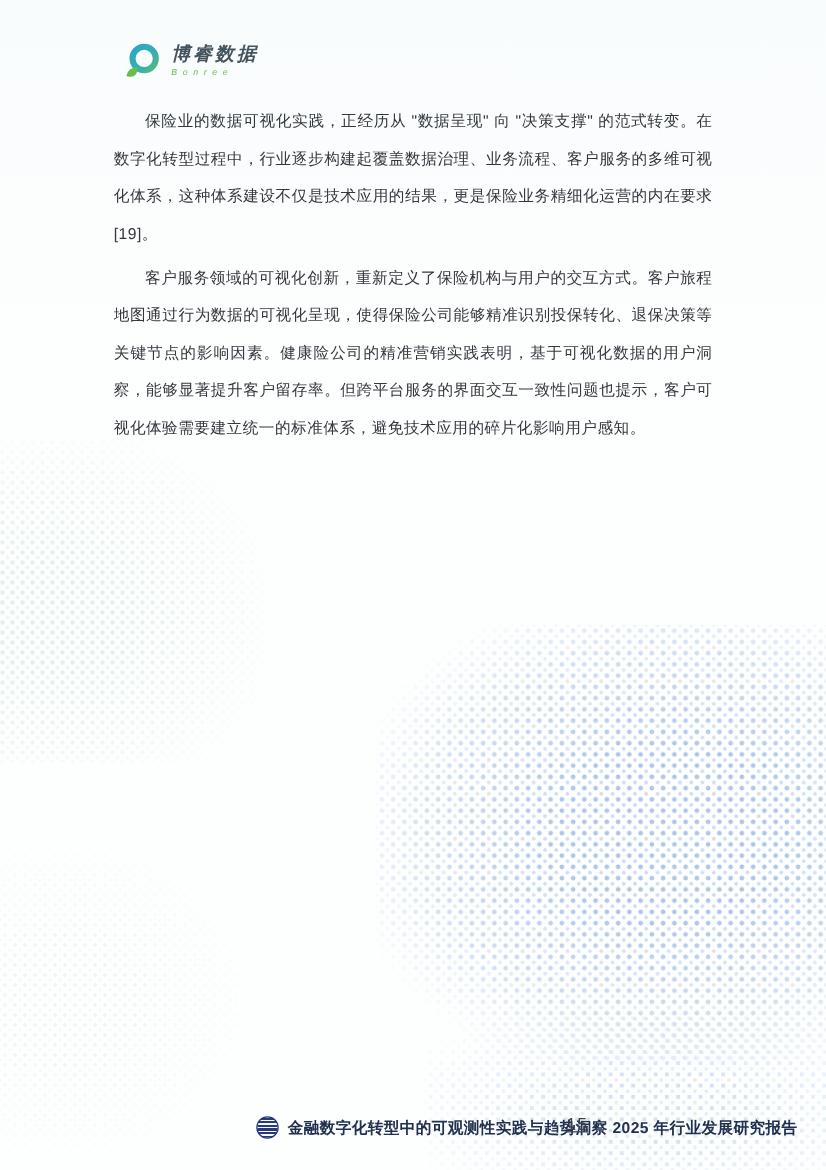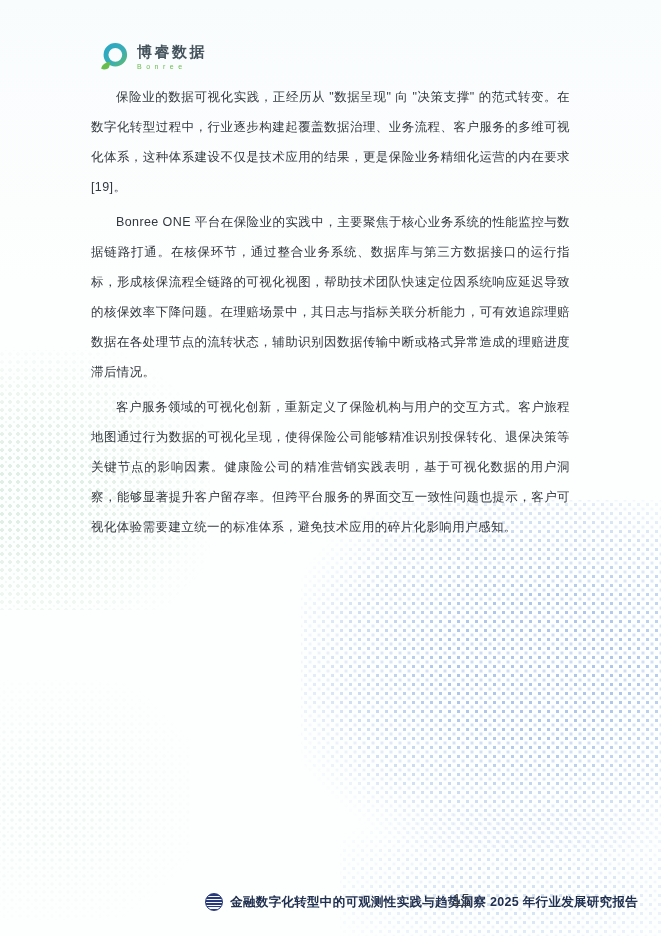--- a/index.html
+++ b/index.html
@@ -57,21 +57,21 @@
       radial-gradient(#b6cdee 1.6px, transparent 1.8px),
       radial-gradient(#d2e0f6 1.3px, transparent 1.5px);
     background-size: 9px 9px, 9px 9px;
     background-position: 0 0, 4.5px 4.5px;
     -webkit-mask-image: radial-gradient(ellipse at 55% 60%, rgba(0,0,0,.8) 25%, rgba(0,0,0,.35) 60%, transparent 85%);
     mask-image: radial-gradient(ellipse at 55% 60%, rgba(0,0,0,.8) 25%, rgba(0,0,0,.35) 60%, transparent 85%);
     opacity: .7;
   }
 
   
-  .header { position: absolute; top: 40px; left: 98px; }
+  .header { position: absolute; top: 32px; left: 98px; font-style: italic; }
   .logo { display: flex; align-items: center; gap: 7px; }
   .logo-mark { width: 32px; height: 34px; flex: 0 0 auto; }
   .logo-name {
     font-size: 15px; font-weight: 700; color: #45535c;
     letter-spacing: 2.5px; line-height: 17px;
   }
   .logo-sub {
     font-size: 7px; color: #69bd4d; letter-spacing: 4.5px;
     line-height: 9px; margin-top: 2px;
   }
@@ -137,21 +137,20 @@
       </svg>
       <div>
         <div class="logo-name">博睿数据</div>
         <div class="logo-sub">Bonree</div>
       </div>
     </div>
   </div>
 
   <div class="doc-body">
     <p>保险业的数据可视化实践，正经历从 "数据呈现" 向 "决策支撑" 的范式转变。在数字化转型过程中，行业逐步构建起覆盖数据治理、业务流程、客户服务的多维可视化体系，这种体系建设不仅是技术应用的结果，更是保险业务精细化运营的内在要求[19]。</p>
-    <p>Bonree ONE 平台在保险业的实践中，主要聚焦于核心业务系统的性能监控与数据链路打通。在核保环节，通过整合业务系统、数据库与第三方数据接口的运行指标，形成核保流程全链路的可视化视图，帮助技术团队快速定位因系统响应延迟导致的核保效率下降问题。在理赔场景中，其日志与指标关联分析能力，可有效追踪理赔数据在各处理节点的流转状态，辅助识别因数据传输中断或格式异常造成的理赔进度滞后情况。</p>
     <p>客户服务领域的可视化创新，重新定义了保险机构与用户的交互方式。客户旅程地图通过行为数据的可视化呈现，使得保险公司能够精准识别投保转化、退保决策等关键节点的影响因素。健康险公司的精准营销实践表明，基于可视化数据的用户洞察，能够显著提升客户留存率。但跨平台服务的界面交互一致性问题也提示，客户可视化体验需要建立统一的标准体系，避免技术应用的碎片化影响用户感知。</p>
   </div>
 
   <div class="footer">
     <span class="globe"></span>
     <span class="footer-title">金融数字化转型中的可观测性实践与趋势洞察 2025 年行业发展研究报告</span>
     <span class="page-number">15</span>
   </div>
 
 </div>

